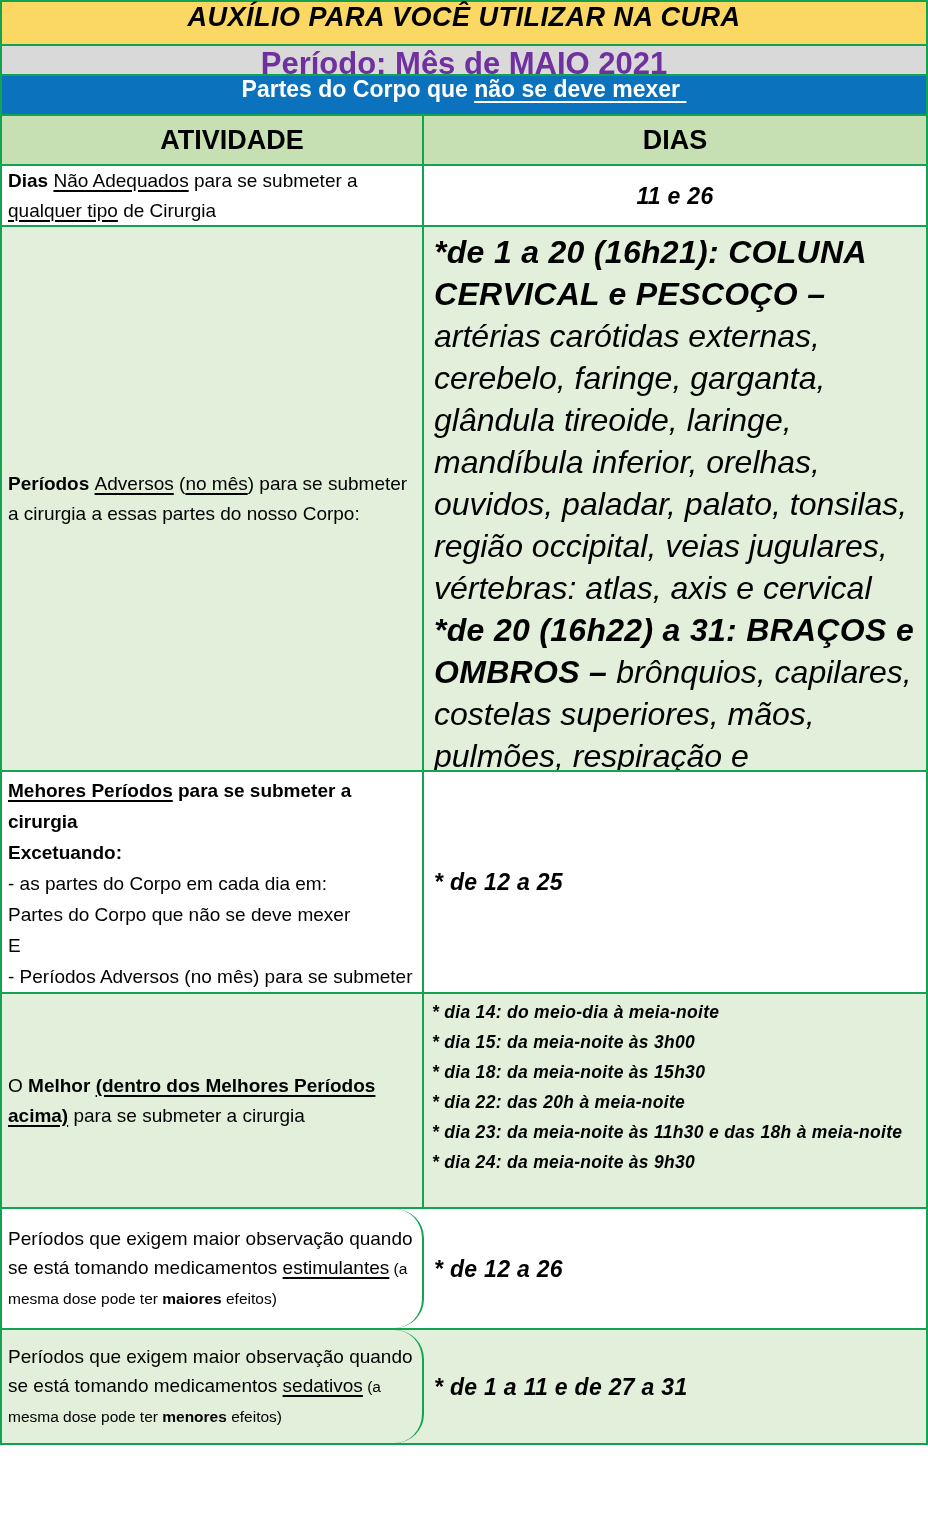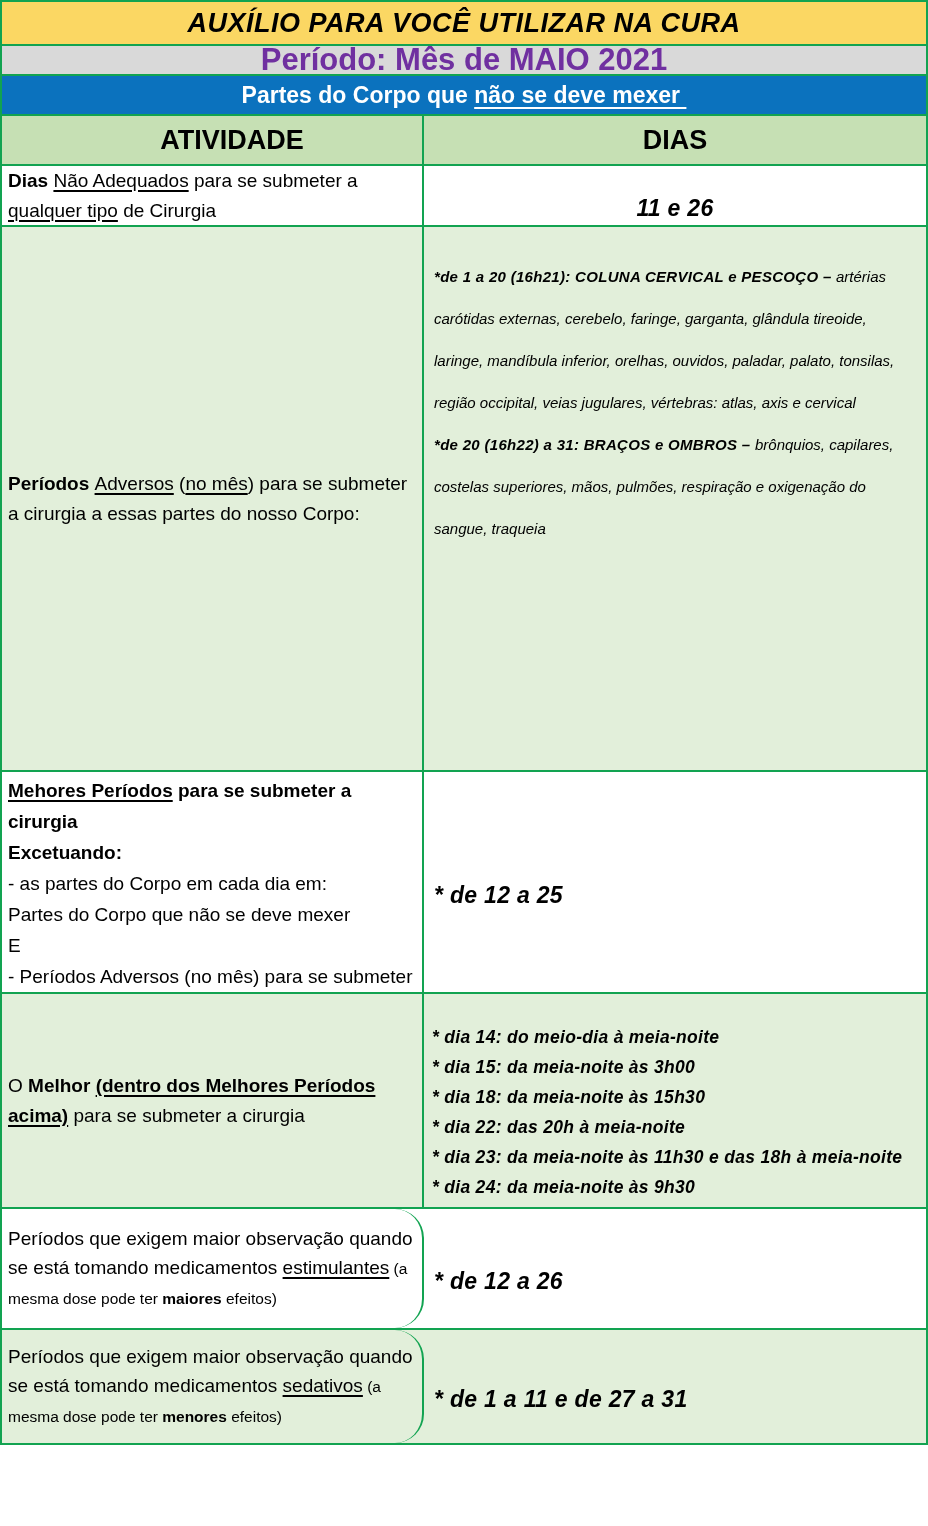--- a/index.html
+++ b/index.html
@@ -9,21 +9,21 @@
   }
   *{margin:0;padding:0;box-sizing:border-box;}
   html,body{background:#fff;}
   body{
     width:928px;height:1526px;overflow:hidden;
     font-family:"Liberation Sans",sans-serif;color:var(--ink);
   }
   .doc{width:928px;border:2px solid var(--border-green);background:#fff;}
 
   
-  .banner{display:flex;align-items:center;justify-content:center;text-align:center;
+  .banner{display:flex;align-items:flex-start;justify-content:center;text-align:center;
           border-bottom:2px solid var(--border-green);}
   .banner-title{height:44px;background:var(--yellow);font-size:27px;font-weight:bold;font-style:italic;letter-spacing:.5px;}
   .banner-period{height:30px;background:var(--gray);color:var(--purple);font-size:31px;font-weight:bold;}
   .banner-section{height:40px;background:var(--blue);color:#fff;font-size:23px;font-weight:bold;}
   .pre{white-space:pre;}
   .u{text-decoration:underline;text-decoration-thickness:2px;text-underline-offset:3px;}
   .banner-section .u{text-underline-offset:4px;}
 
   
   .thead{display:grid;grid-template-columns:422px 1fr;height:50px;background:var(--header-green);
@@ -31,34 +31,34 @@
   .th{display:flex;align-items:center;justify-content:center;font-size:27px;font-weight:bold;}
   .th:first-child{border-right:2px solid var(--border-green);margin-left:40px;}
 
   
   .row{display:grid;grid-template-columns:422px 1fr;border-bottom:2px solid var(--border-green);background:#fff;}
   .row.green{background:var(--light-green);}
   .row:last-child{border-bottom:none;}
   .cell{display:flex;flex-direction:column;justify-content:center;overflow:hidden;}
   .cell.top{justify-content:flex-start;}
   .act{border-right:2px solid var(--border-green);padding:1px 8px 1px 6px;font-size:19px;line-height:30px;}
-  .days{padding:2px 10px;font-size:23px;line-height:30px;margin-top:25px;}
+  .days{padding:2px 10px;font-size:23px;line-height:30px;}
   .days .b{letter-spacing:.3px;}
   .center-text{text-align:center;}
 
   .r1{height:61px;}
   .r2{height:545px;}
   .r3{height:222px;}
   .r3 .act{line-height:31px;padding-top:3px;}
   .r4{height:215px;}
   .r5{height:121px;}
   .r6{height:113px;}
   .r5 .act,.r6 .act{line-height:29px;border-radius:29px;}
 
-  .r2 .days{font-size:15px;line-height:42px;padding:4px 12px 0 10px;}
+  .r2 .days{font-size:32px;line-height:42px;padding:4px 12px 0 10px;}
   .r4 .days{font-size:17.5px;line-height:30px;padding:3px 12px 0 8px;}
 
   .b{font-weight:bold;}
   .i{font-style:italic;}
   .s{font-size:15.5px;}
   .rich{width:100%;}
 </style>
 </head>
 <body>
 

